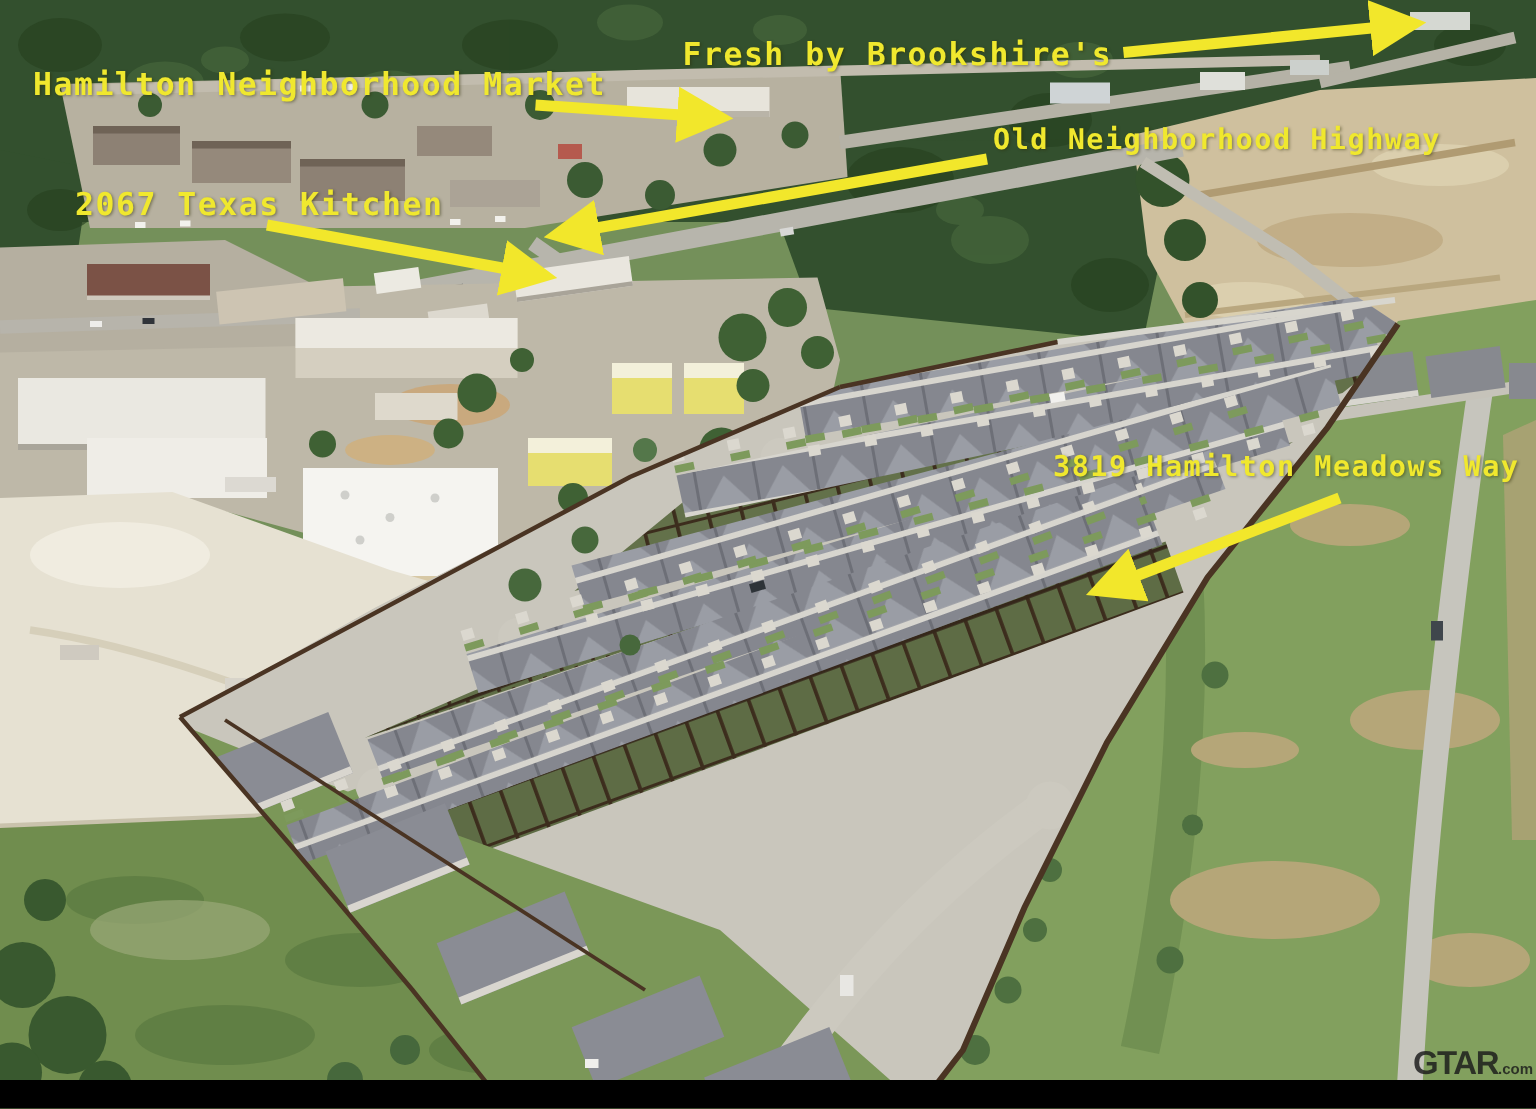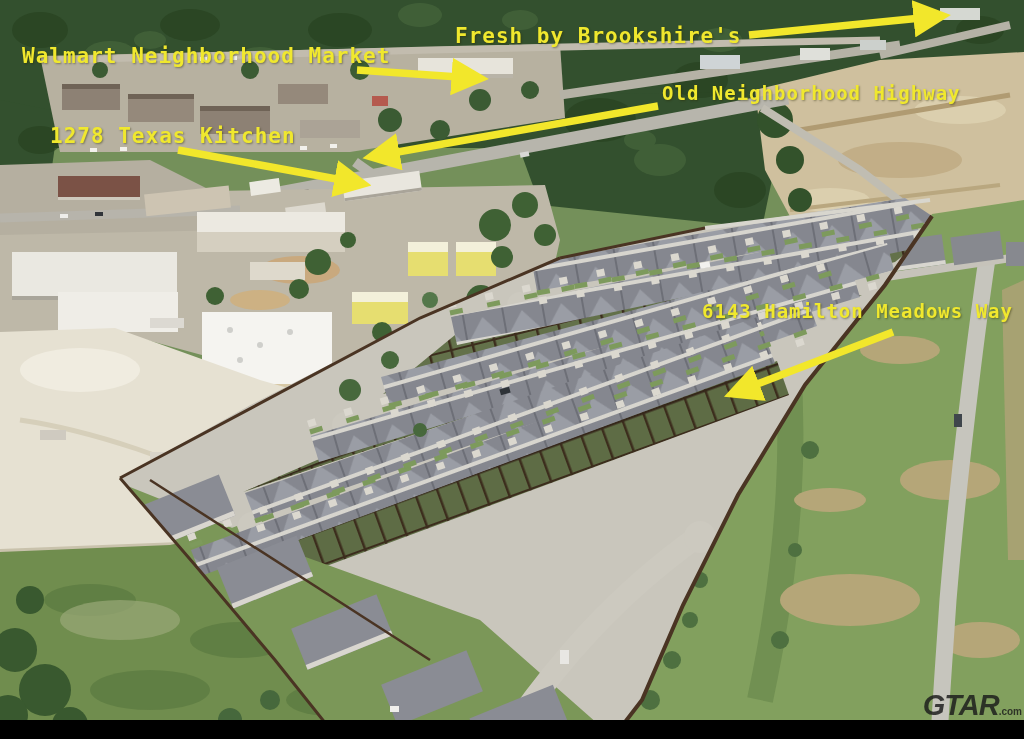--- a/index.html
+++ b/index.html
@@ -7,21 +7,21 @@
          font-family:"DejaVu Sans Mono","Liberation Mono",monospace;}
   .stage svg.scene{position:absolute;left:0;top:0;}
   .ann{position:absolute;color:var(--annotation-yellow,#f0e82e);font-weight:bold;
        letter-spacing:1px;white-space:nowrap;
        text-shadow:1px 1px 2px rgba(45,45,0,.45);}
   .ann.sz21{font-size:21px;}
   .ann.sz19{font-size:19px;}
   svg.arrows{position:absolute;left:0;top:0;pointer-events:none;}
   .watermark{position:absolute;right:2px;bottom:0px;color:var(--watermark-dark,#1a1a1a);
              opacity:.82;font-family:"Liberation Sans",sans-serif;line-height:1;}
-  .watermark .brand{font-size:29px;font-weight:900;letter-spacing:-1px;font-style:italic;}
+  .watermark .brand{font-size:22px;font-weight:900;letter-spacing:-1px;}
   .watermark .suffix{font-size:10px;font-weight:700;letter-spacing:0;}
 </style>
 </head>
 <body>
 
 <div class="stage">
 
   <svg class="scene" width="1024" height="739" viewBox="0 0 1024 739">
     <defs>
 
@@ -379,21 +379,21 @@
     <g stroke="var(--arrow-yellow,#f2e72b)" stroke-width="7.5" fill="none">
       <line x1="749" y1="35" x2="921" y2="18" marker-end="url(#ah)"></line>
       <line x1="357" y1="70" x2="459" y2="77" marker-end="url(#ah)"></line>
       <line x1="658" y1="106" x2="392" y2="153" marker-end="url(#ah)"></line>
       <line x1="178" y1="150" x2="342" y2="180" marker-end="url(#ah)"></line>
       <line x1="893" y1="332" x2="752" y2="386" marker-end="url(#ah)"></line>
     </g>
   </svg>
 
   <div class="ann sz21" style="left:455px;top:24px">Fresh by Brookshire's</div>
-  <div class="ann sz21" style="left:22px;top:44px">Walmart Neighborhood Market</div>
+  <div class="ann sz21" style="left:22px;top:44px">Hamilton Neighborhood Market</div>
   <div class="ann sz19" style="left:662px;top:82px">Old Neighborhood Highway</div>
-  <div class="ann sz21" style="left:50px;top:124px">1278 Texas Kitchen</div>
-  <div class="ann sz19" style="left:702px;top:300px">6143 Hamilton Meadows Way</div>
+  <div class="ann sz21" style="left:50px;top:124px">2067 Texas Kitchen</div>
+  <div class="ann sz19" style="left:702px;top:300px">3819 Hamilton Meadows Way</div>
 
   <div class="watermark">
     <span class="brand">GTAR</span><span class="suffix">.com</span>
   </div>
 </div>
 
 </body></html>

